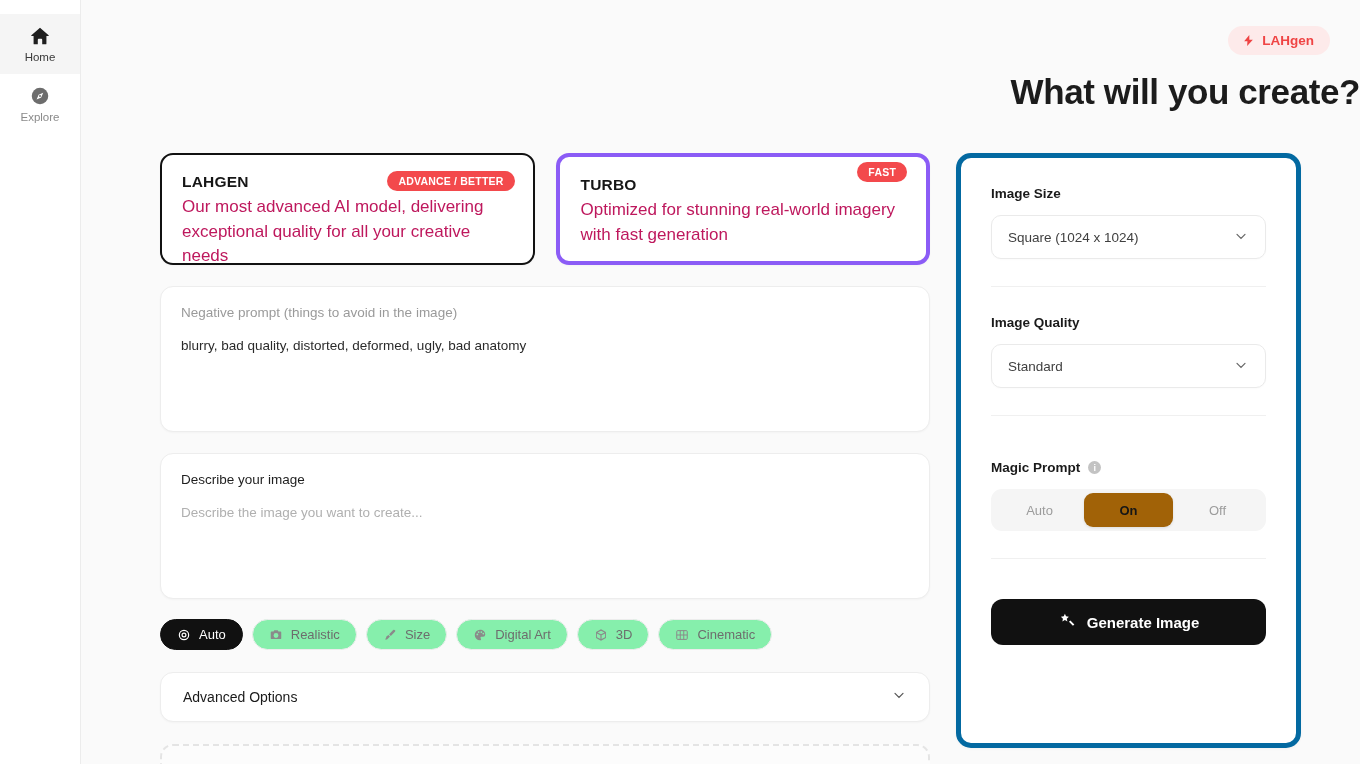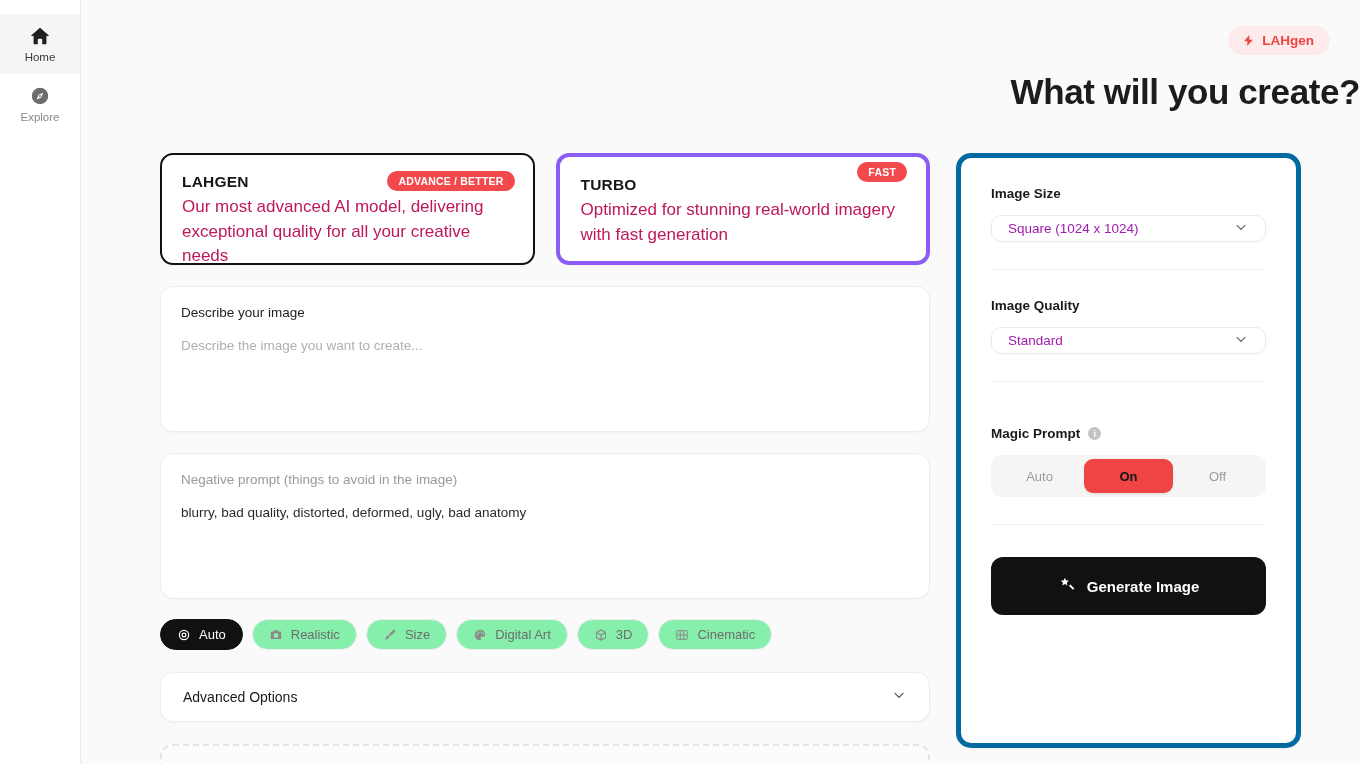--- a/index.html
+++ b/index.html
@@ -155,52 +155,52 @@
     border-radius: 15px;
     padding: 28px 30px 30px 30px;
     box-shadow: 0 1px 3px rgba(0,0,0,0.04);
     height: 595px;
   }
   .panel-label {
     font-size: 13.5px; font-weight: bold; color: #1a1a1a;
     display: flex; align-items: center; gap: 8px;
   }
   .select {
-    margin-top: 14px; height: 27px;
+    margin-top: 14px; height: 44px;
     border: 1px solid #eaeaea; border-radius: 10px;
     background: #fff;
     display: flex; align-items: center; justify-content: space-between;
     padding: 0 16px; cursor: pointer;
-    font-size: 13.5px; color: #a21caf;
+    font-size: 13.5px; color: #404040;
     box-shadow: 0 1px 2px rgba(0,0,0,0.02);
   }
   .divider { height: 1px; background: #f0f0f0; margin: 27px 0 0 0; }
   .seg {
     margin-top: 14px; height: 42px;
     background: #f5f5f5; border-radius: 11px;
     display: flex; align-items: center; padding: 4px;
   }
   .seg-btn {
     flex: 1 1 0; height: 34px; border-radius: 9px;
     display: flex; align-items: center; justify-content: center;
     font-size: 13px; color: #9c9c9c; cursor: pointer;
   }
   .seg-btn.active {
-    background: #ef4444; color: #161616; font-weight: bold;
+    background: #a16207; color: #161616; font-weight: bold;
     box-shadow: 0 1px 3px rgba(0,0,0,0.10);
   }
   .info-icon {
     width: 13px; height: 13px; border-radius: 50%;
     background: #c3c3c3; color: #fff;
     font-size: 9px; font-weight: bold;
     display: inline-flex; align-items: center; justify-content: center;
     cursor: pointer;
   }
   .generate {
-    margin-top: 32px; height: 58px;
+    margin-top: 40px; height: 46px;
     background: #111111; border-radius: 12px;
     display: flex; align-items: center; justify-content: center;
     gap: 11px; cursor: pointer;
     color: #ffffff; font-size: 15px; font-weight: bold;
   }
   .section-gap-a { margin-top: 28px; }
   .section-gap-b { margin-top: 44px; }
 </style>
 </head>
 <body>
@@ -255,28 +255,28 @@
             <div class="model-desc">Our most advanced AI model, delivering exceptional quality for all your creative needs</div>
           </div>
 
           <div class="model-card">
             <div class="model-name">TURBO</div>
             <div class="model-badge">FAST</div>
             <div class="model-desc">Optimized for stunning real-world imagery with fast generation</div>
           </div>
         </div>
 
+        <div class="field-card negative">
+          <div class="field-label muted">Negative prompt (things to avoid in the image)</div>
+          <div class="field-value">blurry, bad quality, distorted, deformed, ugly, bad anatomy</div>
+        </div>
+
         <div class="field-card prompt">
           <div class="field-label">Describe your image</div>
           <div class="field-placeholder">Describe the image you want to create...</div>
-        </div>
-
-        <div class="field-card negative">
-          <div class="field-label muted">Negative prompt (things to avoid in the image)</div>
-          <div class="field-value">blurry, bad quality, distorted, deformed, ugly, bad anatomy</div>
         </div>
 
         <div class="chips">
           <div class="chip active">
             <span>
               <svg viewBox="0 0 24 24" width="14" height="14" fill="none" stroke="#ffffff" stroke-width="2">
                 <circle cx="12" cy="12" r="8"></circle>
                   <circle cx="12" cy="12" r="3.3"></circle>
               </svg>
             </span>

